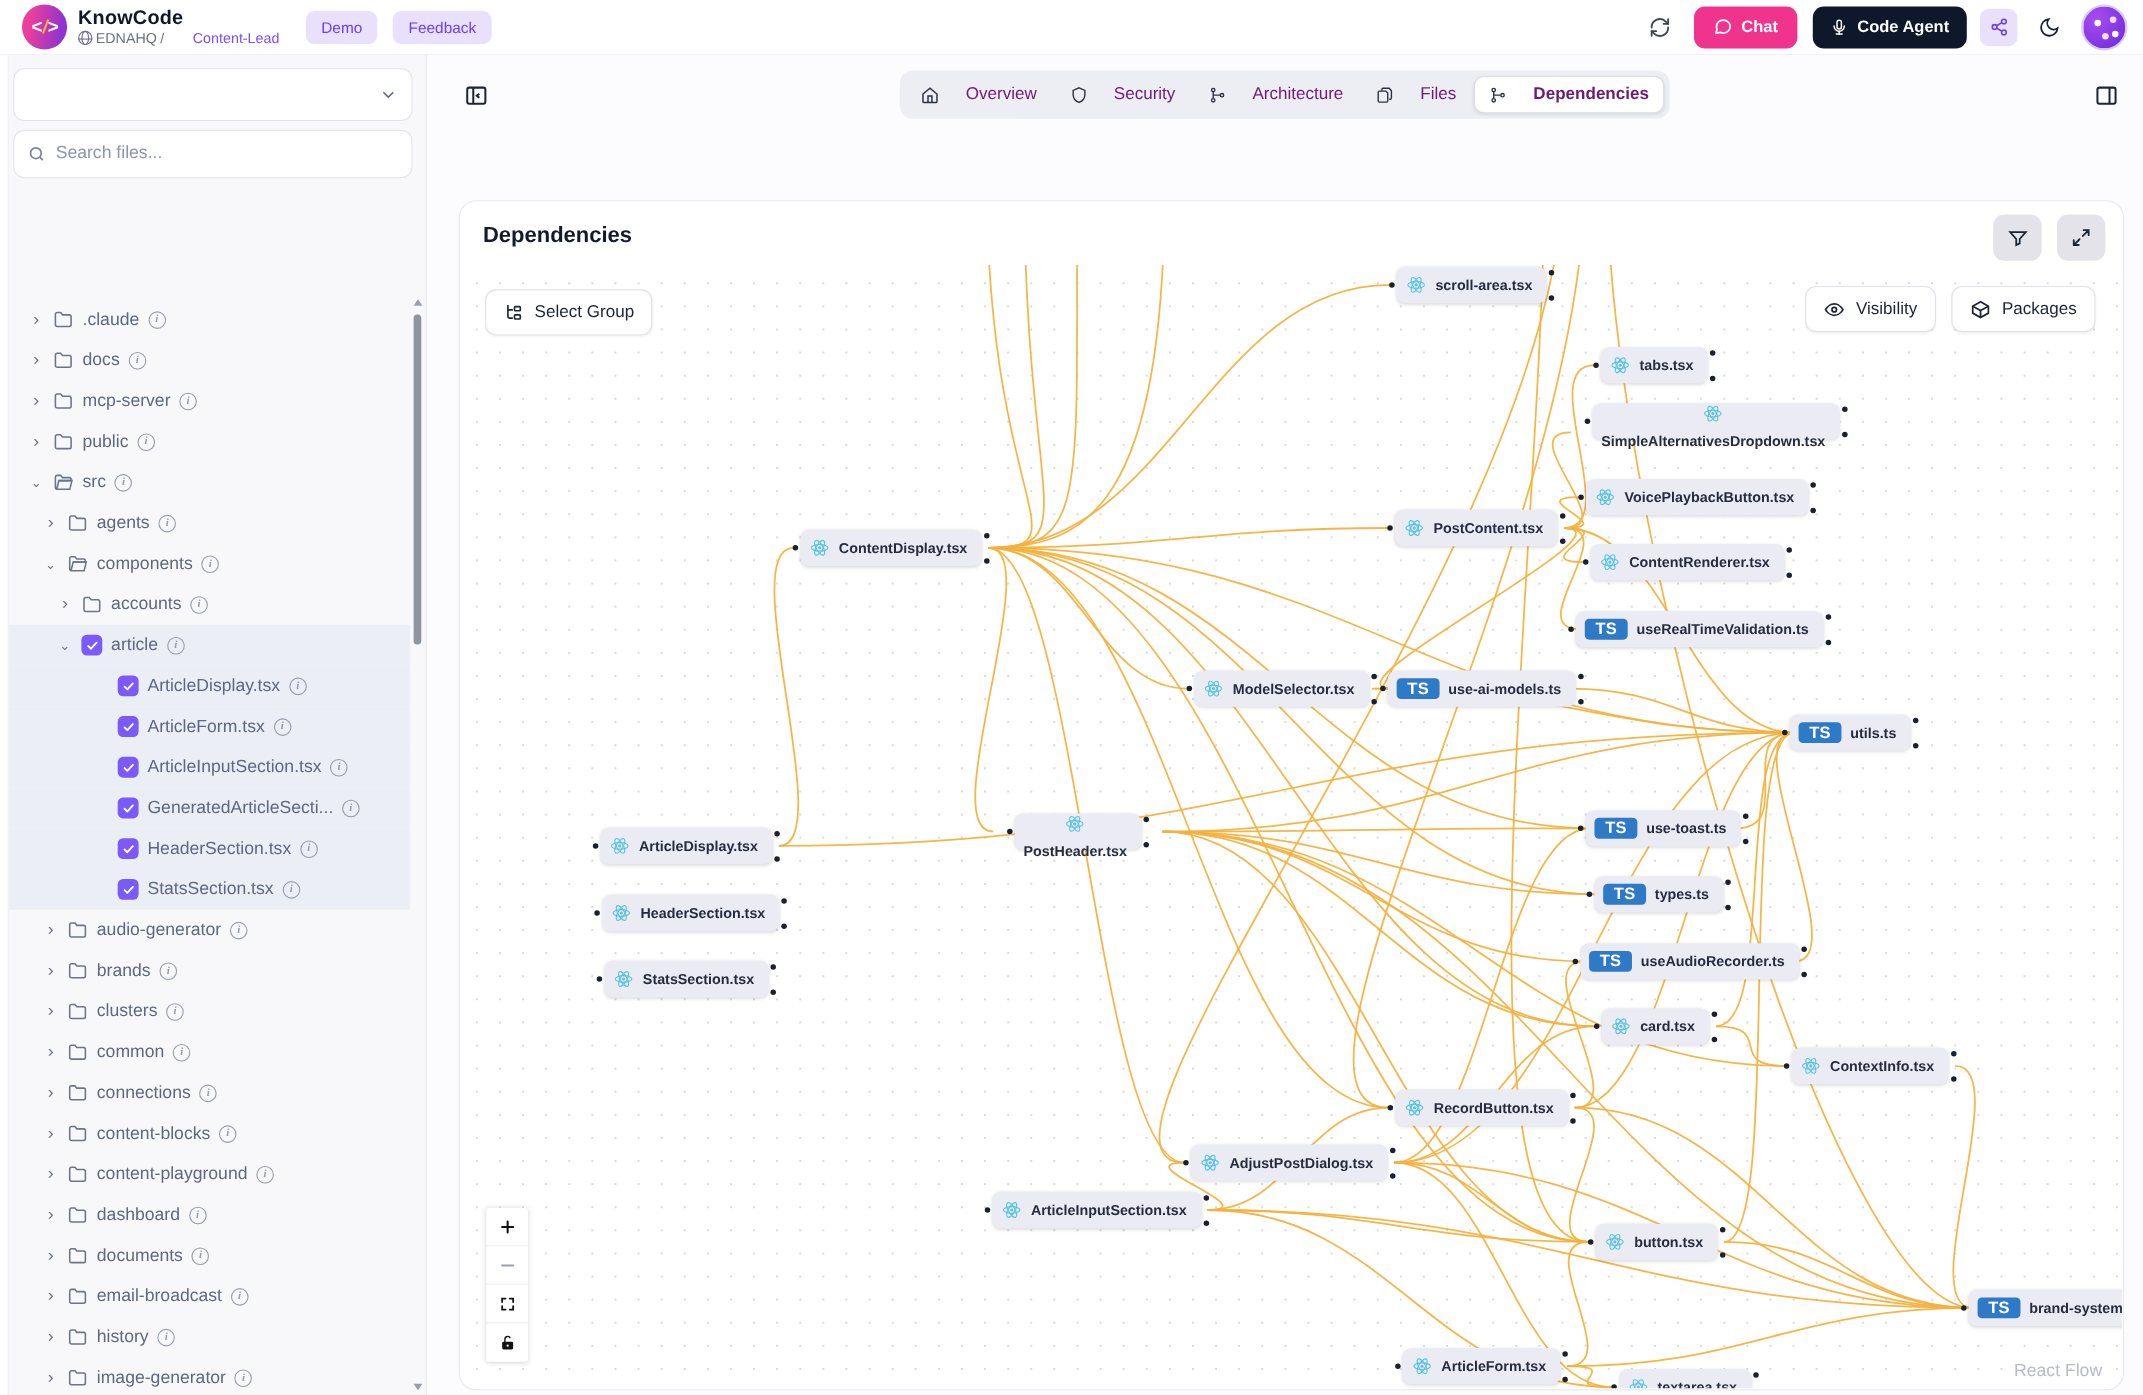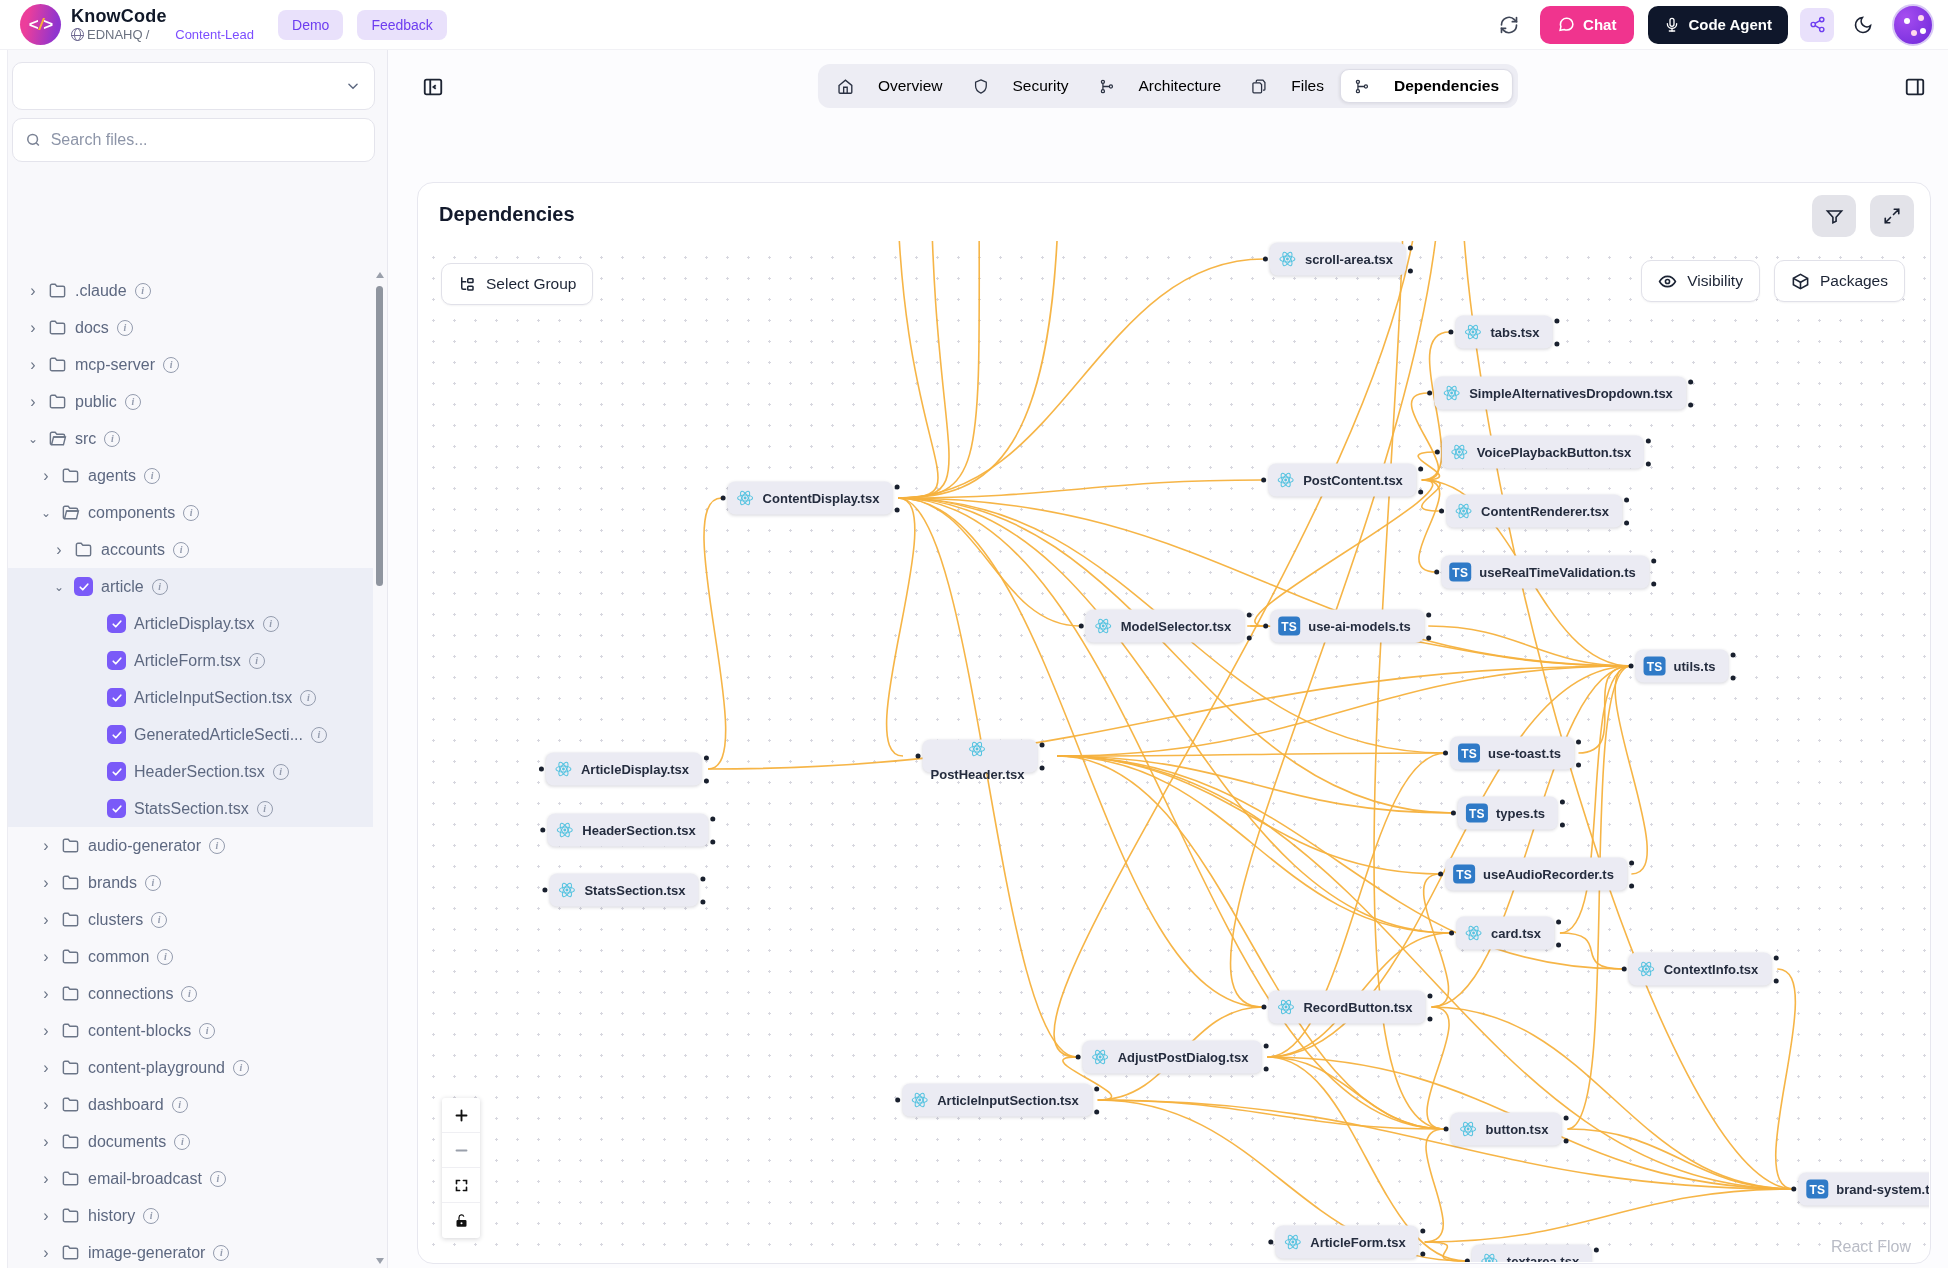--- a/index.html
+++ b/index.html
@@ -48,40 +48,40 @@
   .sb-arrow { position:absolute; left:0; width:0; height:0; border-left:4px solid transparent; border-right:4px solid transparent; }
   .sb-up { top:0; border-bottom:6px solid #9aa0ab; }
   .sb-dn { bottom:0; border-top:6px solid #9aa0ab; }
 
   
   #main { position:absolute; left:388px; top:50px; right:0; bottom:0; background:#fcfcfe; }
   .panel-toggle { position:absolute; top:22px; width:30px; height:30px; display:flex; align-items:center; justify-content:center; cursor:pointer; color:#1d2433; }
   #toggle-left { left:30px; }
   #toggle-right { right:18px; }
   #tabbar { position:absolute; top:14px; left:50%; transform:translateX(-50%); background:#ededf4; border-radius:12px; padding:5px; display:flex; align-items:center; gap:2px; }
-  .tab { display:flex; align-items:center; gap:24px; font-size:15.5px; color:#000000; padding:8px 14px; border-radius:9px; cursor:pointer; white-space:nowrap; }
+  .tab { display:flex; align-items:center; gap:24px; font-size:15.5px; color:#701a75; padding:8px 14px; border-radius:9px; cursor:pointer; white-space:nowrap; }
   .tab.active { background:#fff; border:1px solid #dcdce6; box-shadow:0 1px 3px rgba(20,20,40,.08); font-weight:700; padding:7px 13px; }
   .tab svg { flex:0 0 auto; }
 
   #howto { position:absolute; left:29px; right:17px; top:83px; height:39px; background:#f0f0f6; border-radius:10px; display:flex; align-items:center; gap:10px; padding:0 14px; font-size:15.5px; color:#262e40; cursor:pointer; }
 
   #dep-panel { position:absolute; left:29px; right:17px; top:132px; bottom:4px; background:#fff; border:1px solid #e7e7ef; border-radius:16px; overflow:hidden; }
   #panel-title { position:absolute; left:21px; top:20px; font-size:20px; font-weight:700; color:#131a2c; z-index:5; }
   #panel-actions { position:absolute; right:16px; top:12px; display:flex; gap:14px; z-index:5; }
   .sq-btn { width:44px; height:42px; background:#e3e3e9; border-radius:10px; display:flex; align-items:center; justify-content:center; cursor:pointer; color:#1b2233; }
 
   #canvas { position:absolute; left:1px; right:1px; top:58px; bottom:1px; overflow:hidden;
     background-image:radial-gradient(#d7d7df 1.3px, transparent 1.3px); background-size:21px 21px; background-position:4px 6px; }
   #edges { position:absolute; left:0; top:0; width:100%; height:100%; }
   .gnode { position:absolute; transform:translate(-50%,-50%); background:#ebebf3; border-radius:8px; height:33px; display:flex; align-items:center; gap:8px; padding:0 13px 0 8px; font-size:13px; font-weight:700; color:#242c3e; box-shadow:0 1px 3px rgba(25,25,60,.14); cursor:grab; white-space:nowrap; z-index:3; }
   .gnode .dot { position:absolute; width:5px; height:5px; border-radius:50%; background:#19202e; }
   .dot.dl { left:-7px; top:50%; margin-top:-2.5px; }
   .dot.dr1 { right:-7px; top:3px; }
   .dot.dr2 { right:-7px; bottom:2px; }
-  .ts-badge { width:22px; height:19px; border-radius:4px; background:#2f7ac7; color:#fff; font-size:12px; font-weight:700; display:flex; align-items:center; justify-content:center; letter-spacing:.2px; }
+  .ts-badge { width:39px; height:19px; border-radius:4px; background:#2f7ac7; color:#fff; font-size:15px; font-weight:700; display:flex; align-items:center; justify-content:center; letter-spacing:.2px; }
 
   .cv-btn { position:absolute; background:#fff; border:1px solid #e1e1e9; border-radius:10px; height:42px; display:flex; align-items:center; gap:10px; font-size:15.5px; font-weight:500; color:#1c2435; padding:0 16px; cursor:pointer; box-shadow:0 1px 2px rgba(20,20,40,.05); z-index:6; }
   #btn-selectgroup { left:22px; top:22px; }
   #canvas-right-actions { position:absolute; right:24px; top:19px; display:flex; gap:14px; z-index:6; }
   #flow-controls { position:absolute; left:23px; bottom:24px; width:38px; background:#fff; box-shadow:0 1px 5px rgba(20,20,40,.18); border-radius:3px; z-index:6; }
   .fc-btn { width:38px; height:35px; display:flex; align-items:center; justify-content:center; border-bottom:1px solid #efeff3; cursor:pointer; color:#111; }
   .fc-btn:last-child { border-bottom:none; }
   #rf-attribution { position:absolute; right:18px; bottom:6px; font-size:16px; color:#b9bcc6; z-index:6; }
 </style>
 </head>
@@ -679,21 +679,21 @@
                 <ellipse cx="12" cy="12" rx="9.5" ry="3.8"></ellipse>
                 <ellipse cx="12" cy="12" rx="9.5" ry="3.8" transform="rotate(60 12 12)"></ellipse>
                 <ellipse cx="12" cy="12" rx="9.5" ry="3.8" transform="rotate(120 12 12)"></ellipse>
               </svg>
             </span>
             <span>tabs.tsx</span>
             <span class="dot dl"></span>
             <span class="dot dr1"></span>
             <span class="dot dr2"></span>
           </div>
-          <div class="gnode" style="left: 1141px; top: 152px;">
+          <div class="gnode" style="left: 1141px; top: 142px; flex-direction: column;">
             <span style="display: inline-flex;">
               <svg width="19" height="19" viewBox="0 0 24 24" fill="none" stroke="#55c3e0" stroke-width="1.3">
                 <circle cx="12" cy="12" r="1.8" fill="#55c3e0" stroke="none"></circle>
                 <ellipse cx="12" cy="12" rx="9.5" ry="3.8"></ellipse>
                 <ellipse cx="12" cy="12" rx="9.5" ry="3.8" transform="rotate(60 12 12)"></ellipse>
                 <ellipse cx="12" cy="12" rx="9.5" ry="3.8" transform="rotate(120 12 12)"></ellipse>
               </svg>
             </span>
             <span>SimpleAlternativesDropdown.tsx</span>
             <span class="dot dl"></span>

